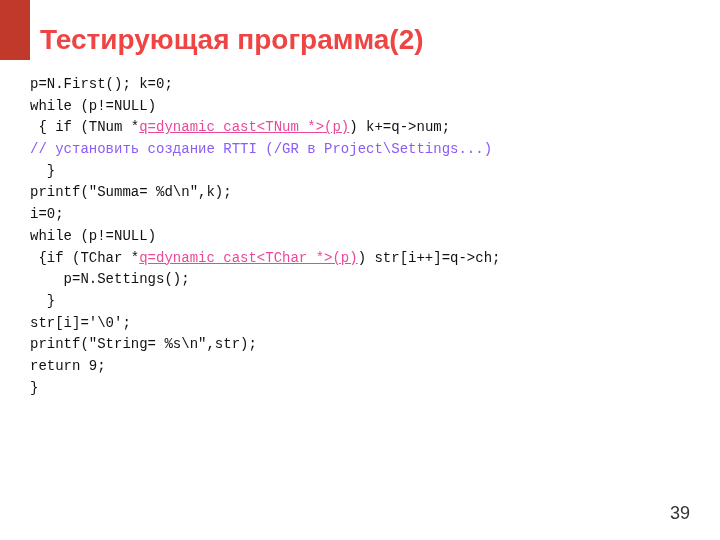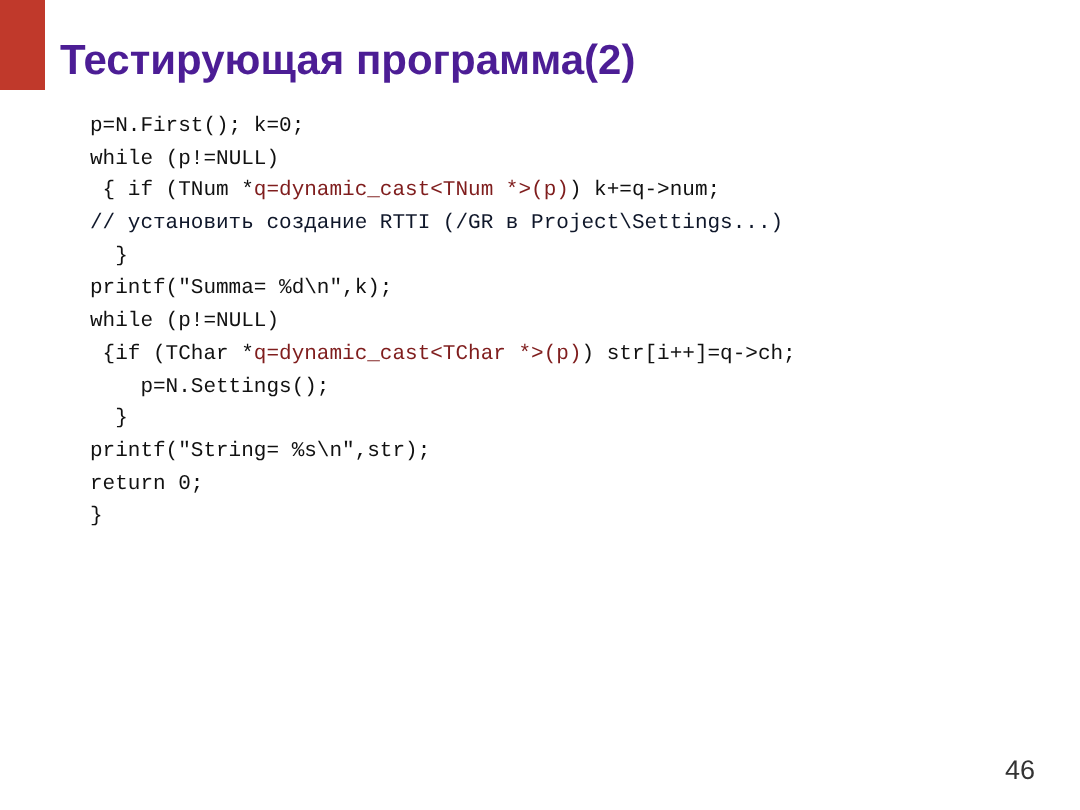--- a/index.html
+++ b/index.html
@@ -30,49 +30,49 @@
       top: 0;
       left: 0;
       width: 30px;
       height: 60px;
       background: #c0392b;
     }
 
     .title {
       font-size: 28px;
       font-weight: bold;
-      color: #4c1d95;
+      color: #ef4444;
       margin-left: 10px;
       margin-bottom: 18px;
       margin-top: 4px;
     }
 
     .code-block {
       font-family: 'Courier New', Courier, monospace;
       font-size: 14px;
       line-height: 1.55;
       color: #111;
-      margin-left: 30px;
     }
 
     .code-line {
       white-space: pre;
       display: block;
     }
 
     .keyword {
       font-weight: normal;
     }
 
     .comment {
-      color: #0f172a;
+      color: #8b5cf6;
     }
 
     .highlight {
-      color: #7f1d1d;
+      color: #ec4899;
+      text-decoration: underline;
     }
 
     .page-number {
       position: absolute;
       bottom: 16px;
       right: 30px;
       font-size: 18px;
       color: #333;
       font-family: Arial, sans-serif;
     }
@@ -85,23 +85,25 @@
 
   <div class="title">Тестирующая программа(2)</div>
 
   <div class="code-block">
     <span class="code-line">p=N.First(); k=0;</span>
     <span class="code-line"><span class="keyword">while</span> (p!=NULL)</span>
     <span class="code-line"> { if (TNum *<span class="highlight">q=dynamic_cast&lt;TNum *&gt;(p)</span>) k+=q-&gt;num;</span>
     <span class="code-line comment">// установить создание RTTI (/GR в Project\Settings...)</span>
     <span class="code-line">  }</span>
     <span class="code-line">printf("Summa= %d\n",k);</span>
+    <span class="code-line">i=0;</span>
     <span class="code-line"><span class="keyword">while</span> (p!=NULL)</span>
     <span class="code-line"> {if (TChar *<span class="highlight">q=dynamic_cast&lt;TChar *&gt;(p)</span>) str[i++]=q-&gt;ch;</span>
     <span class="code-line">    p=N.Settings();</span>
     <span class="code-line">  }</span>
+    <span class="code-line">str[i]='\0';</span>
     <span class="code-line">printf("String= %s\n",str);</span>
-    <span class="code-line">return 0;</span>
+    <span class="code-line">return 9;</span>
     <span class="code-line">}</span>
   </div>
 
-  <div class="page-number">46</div>
+  <div class="page-number">39</div>
 </div>
 
 </body></html>

